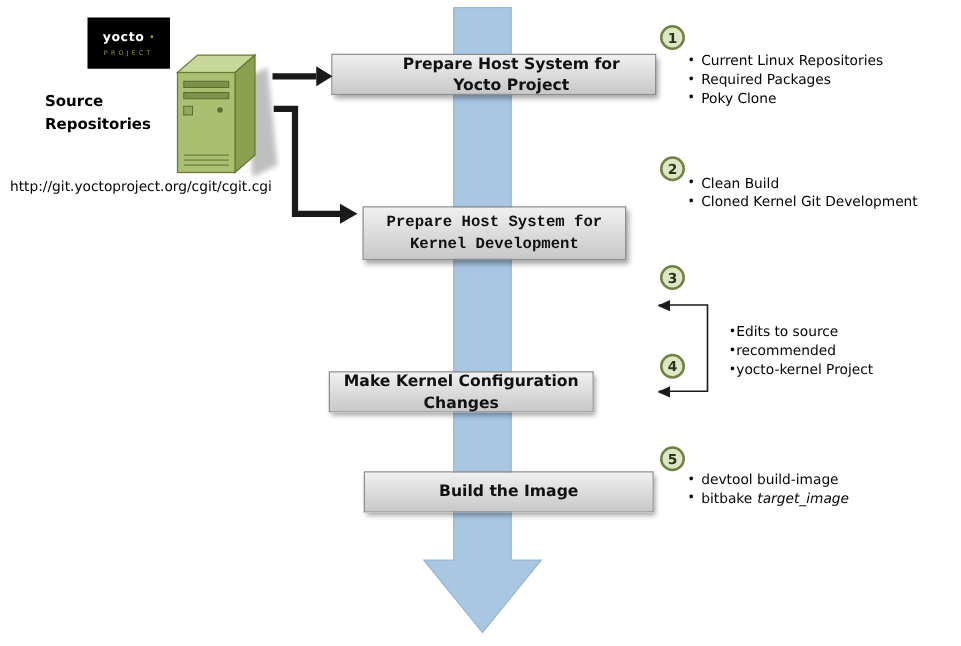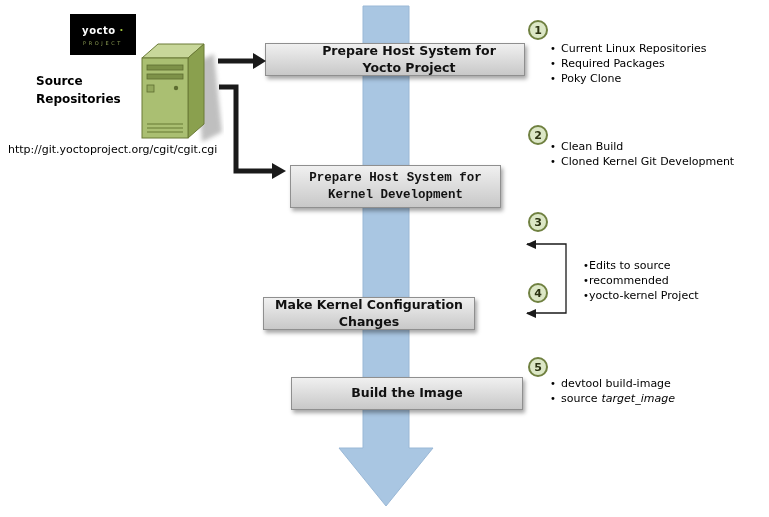--- a/index.html
+++ b/index.html
@@ -162,21 +162,21 @@
     <div class="bullet">
         <span>yocto-kernel Project</span>
       </div>
   </div>
 
   <div id="list5" class="bullets">
     <div class="bullet">
         <span>devtool build-image</span>
       </div>
     <div class="bullet">
-      <span class="pre">source</span>
+      <span class="pre">bitbake</span>
       <span class="it">target_image</span>
     </div>
   </div>
 
   <svg class="layer z3" width="769" height="517" viewBox="0 0 769 517">
 
     <g>
       <line x1="218" y1="61" x2="253" y2="61" stroke="#1a1a1a" stroke-width="5"></line>
       <polygon points="253,53 253,69 266,61" fill="#1a1a1a"></polygon>
     </g>

